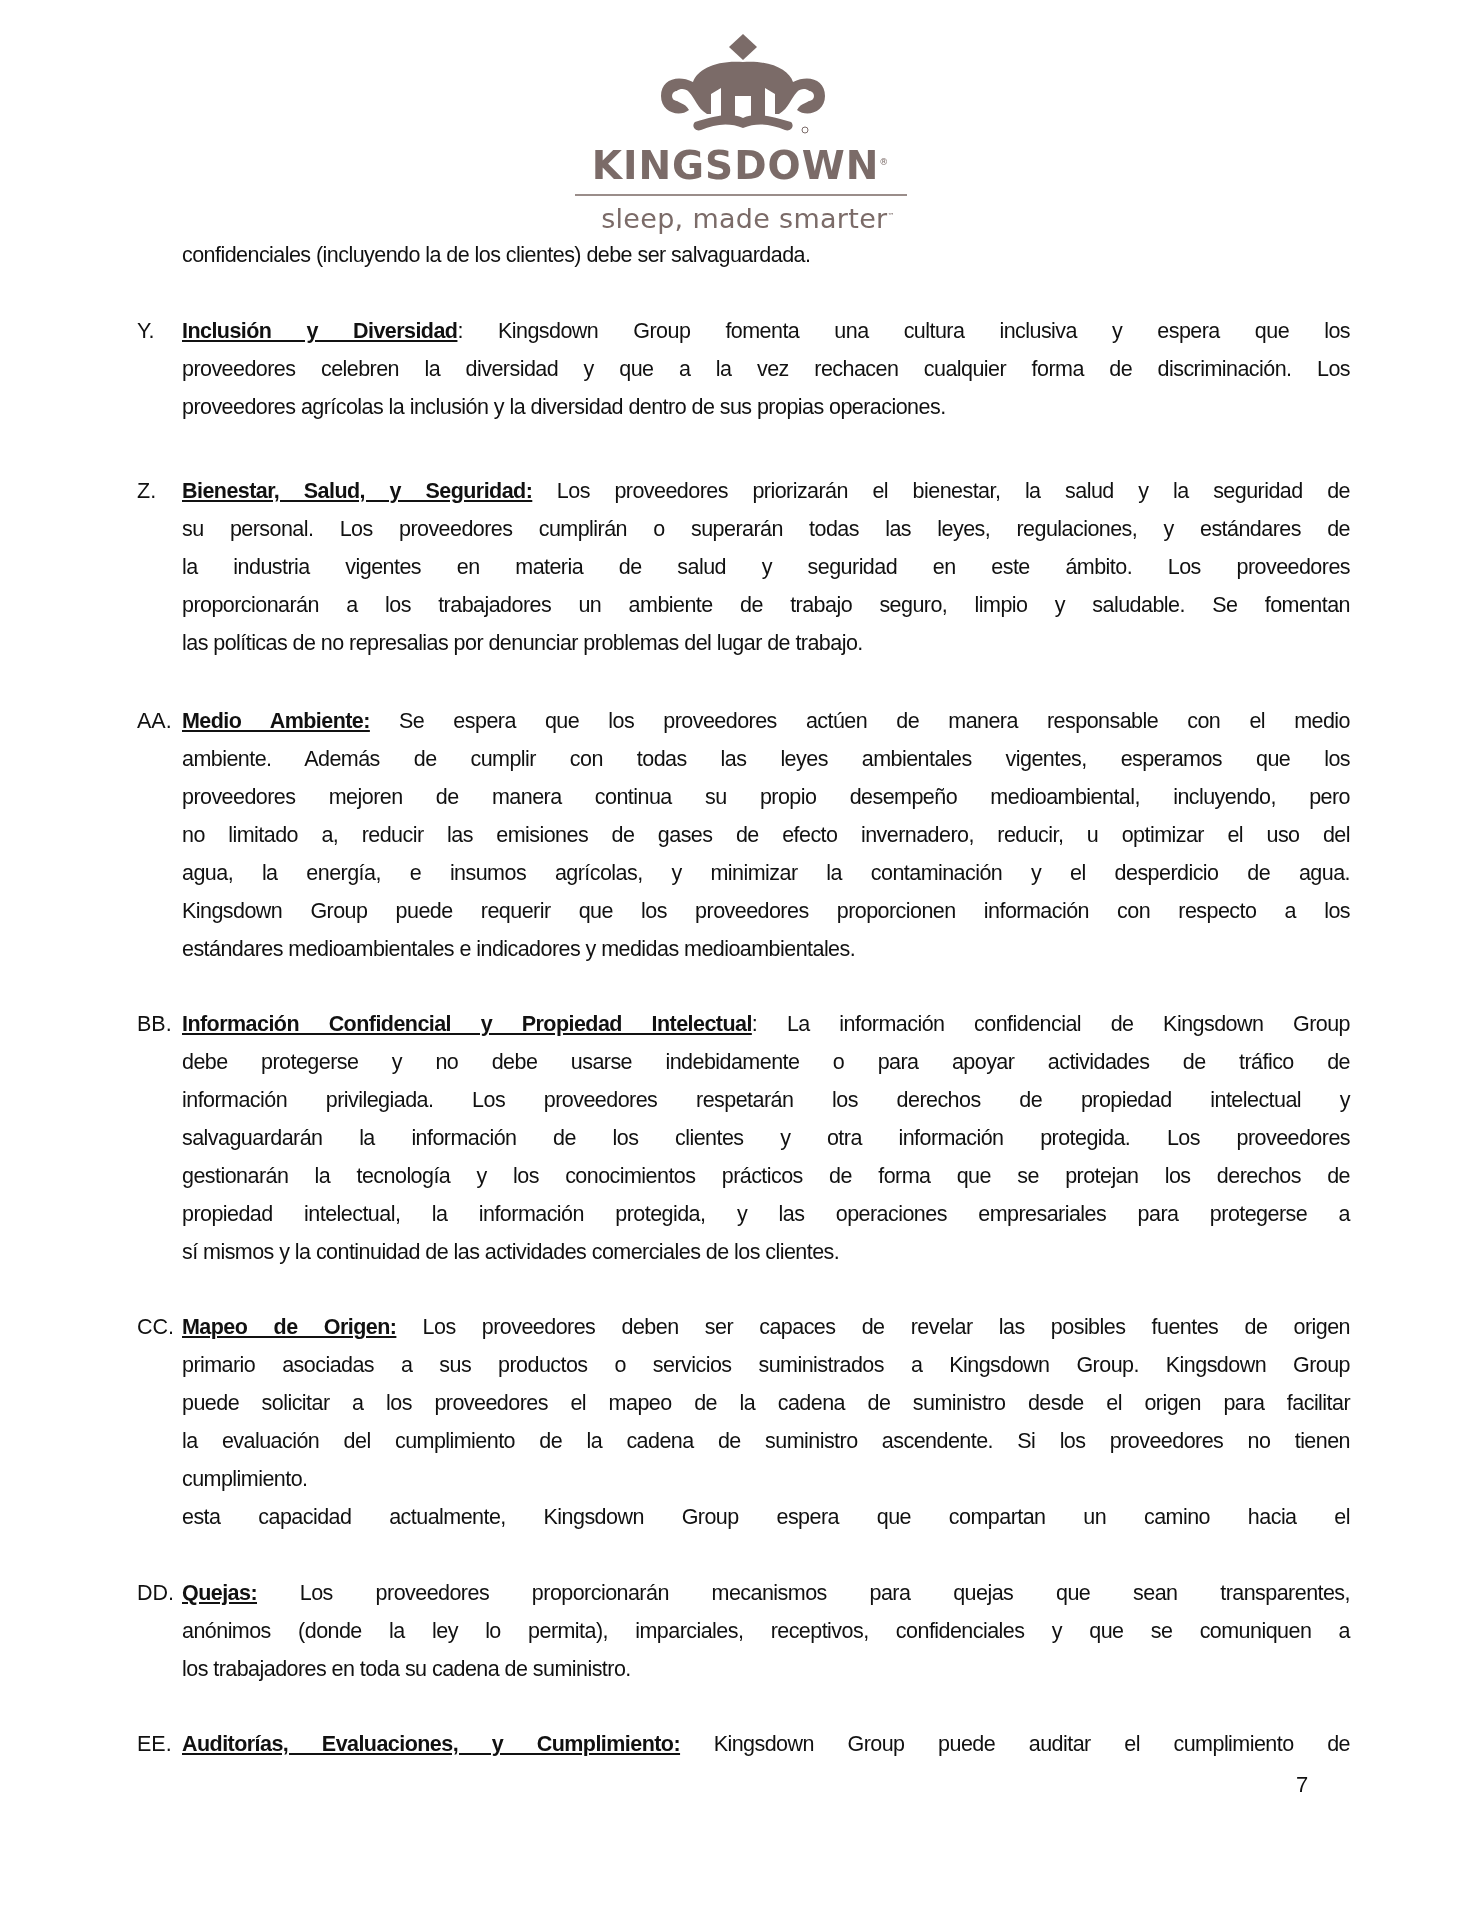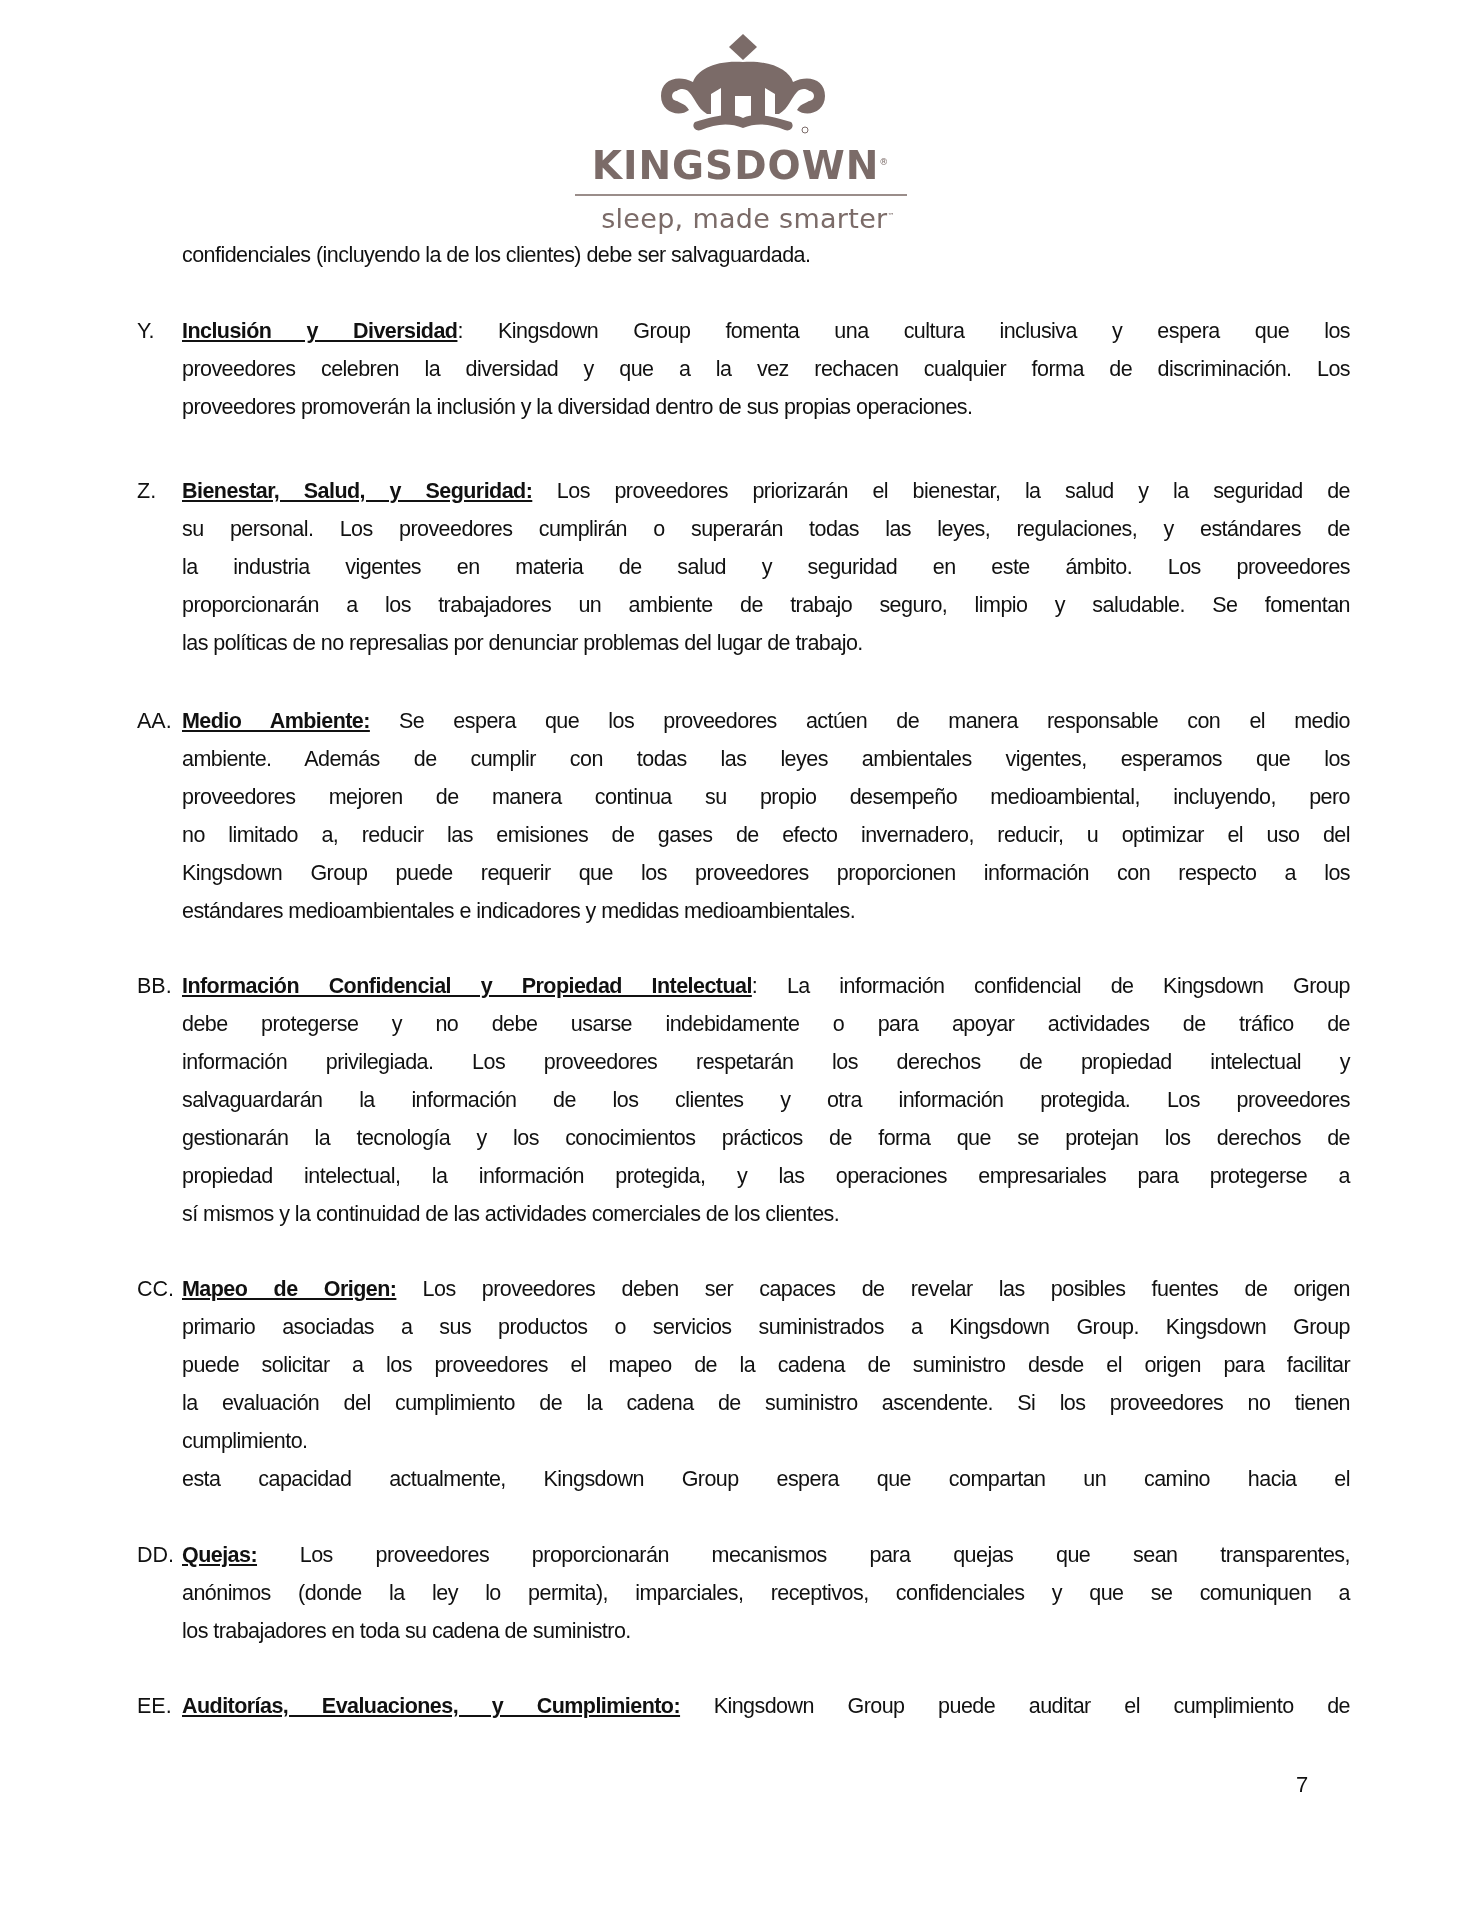--- a/index.html
+++ b/index.html
@@ -155,40 +155,41 @@
 
   <div class="para">
     <span class="line last">confidenciales (incluyendo la de los clientes) debe ser salvaguardada.</span>
   </div>
   <div class="gap"></div>
 
   <div class="para">
     <span class="para-label">Y.</span>
     <span class="line"><b>Inclusión y Diversidad</b><span>:</span><span> Kingsdown Group fomenta una cultura inclusiva y espera que los</span></span>
     <span class="line">proveedores celebren la diversidad y que a la vez rechacen cualquier forma de discriminación. Los</span>
-    <span class="line last">proveedores promoverán la inclusión y la diversidad dentro de sus propias operaciones.</span>
+    <span class="line last">proveedores agrícolas la inclusión y la diversidad dentro de sus propias operaciones.</span>
   </div>
   <div class="gap" style="height:46px"></div>
 
   <div class="para">
     <span class="para-label">Z.</span>
     <span class="line"><b>Bienestar, Salud, y Seguridad:</b><span> Los proveedores priorizarán el bienestar, la salud y la seguridad de</span></span>
     <span class="line">su personal. Los proveedores cumplirán o superarán todas las leyes, regulaciones, y estándares de</span>
     <span class="line">la industria vigentes en materia de salud y seguridad en este ámbito. Los proveedores</span>
     <span class="line">proporcionarán a los trabajadores un ambiente de trabajo seguro, limpio y saludable. Se fomentan</span>
     <span class="line last">las políticas de no represalias por denunciar problemas del lugar de trabajo.</span>
   </div>
   <div class="gap" style="height:40px"></div>
 
   <div class="para">
     <span class="para-label">AA.</span>
     <span class="line"><b>Medio Ambiente:</b><span> Se espera que los proveedores actúen de manera responsable con el medio</span></span>
     <span class="line">ambiente. Además de cumplir con todas las leyes ambientales vigentes, esperamos que los</span>
     <span class="line">proveedores mejoren de manera continua su propio desempeño medioambiental, incluyendo, pero</span>
     <span class="line">no limitado a, reducir las emisiones de gases de efecto invernadero, reducir, u optimizar el uso del</span>
+    <span class="line">agua, la energía, e insumos agrícolas, y minimizar la contaminación y el desperdicio de agua.</span>
     <span class="line">Kingsdown Group puede requerir que los proveedores proporcionen información con respecto a los</span>
     <span class="line last">estándares medioambientales e indicadores y medidas medioambientales.</span>
   </div>
   <div class="gap" style="height:37px"></div>
 
   <div class="para">
     <span class="para-label">BB.</span>
     <span class="line"><b>Información Confidencial y Propiedad Intelectual</b><span>:</span><span> La información confidencial de Kingsdown Group</span></span>
     <span class="line">debe protegerse y no debe usarse indebidamente o para apoyar actividades de tráfico de</span>
     <span class="line">información privilegiada. Los proveedores respetarán los derechos de propiedad intelectual y</span>

